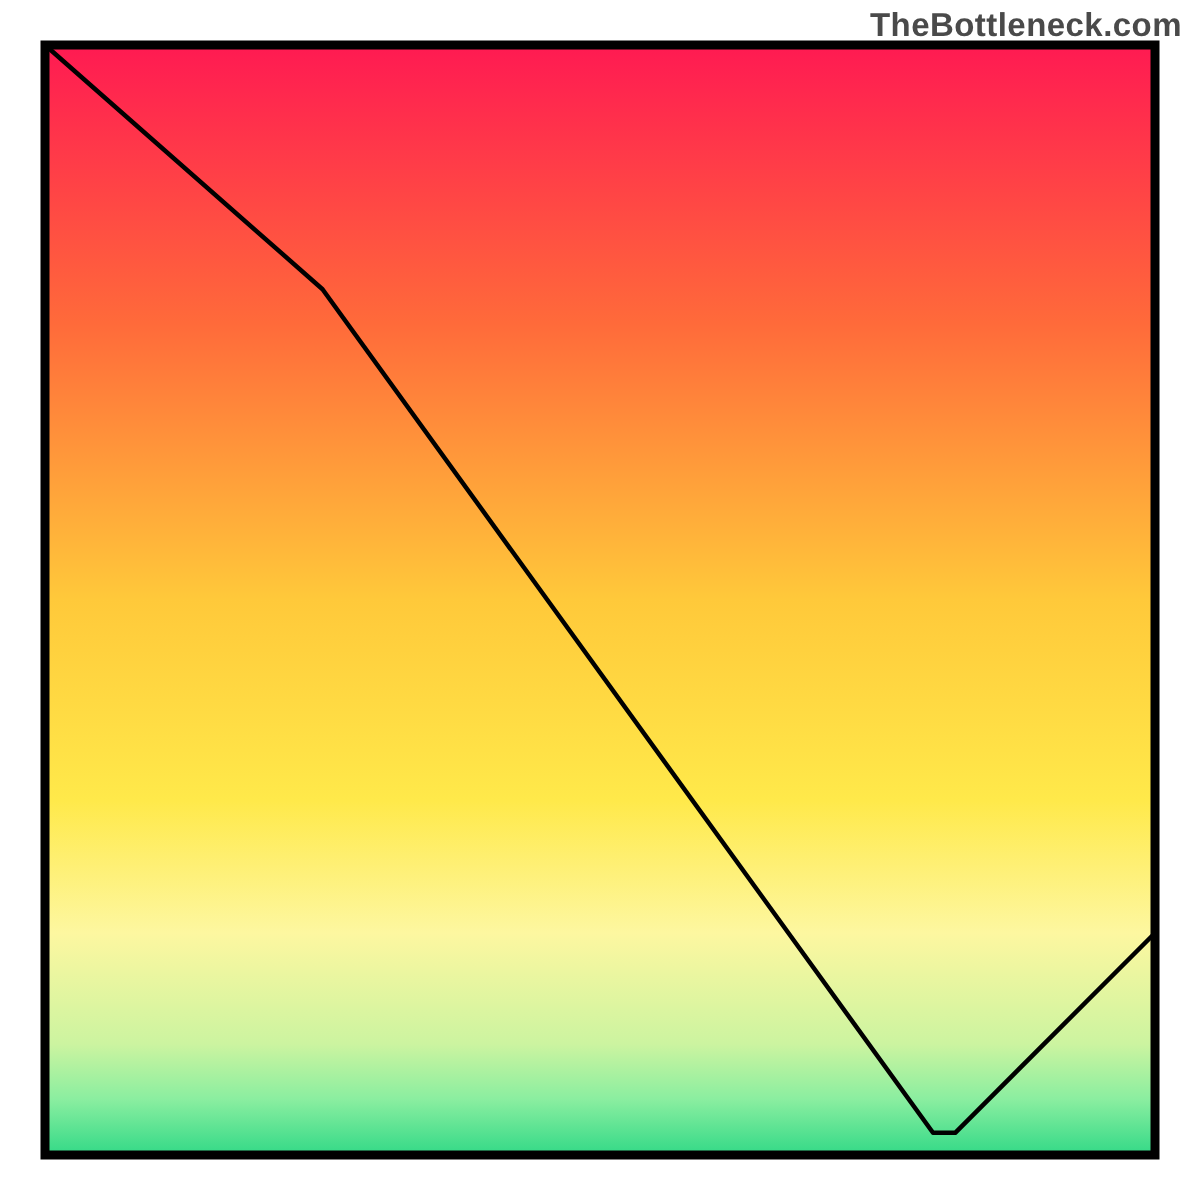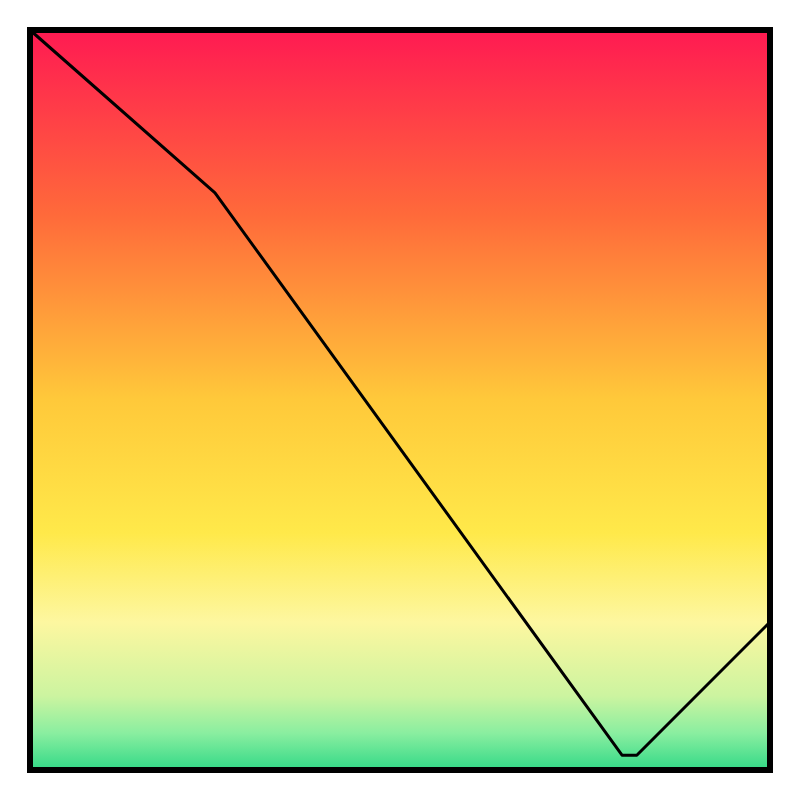--- a/index.html
+++ b/index.html
@@ -61,16 +61,17 @@
         </linearGradient>
     </defs>
 
     <rect x="30" y="30" width="740" height="740" fill="url(#bg-grad)"></rect>
 
     <rect x="30" y="30" width="740" height="740" fill="none" stroke="#000" stroke-width="6"></rect>
 
     <path id="data-line" fill="none" stroke="#000" stroke-width="3" stroke-linejoin="round" stroke-linecap="round" d="M 30.0 30.0 L 215.0 192.8 L 622.0 755.2 L 636.8 755.2 L 770.0 622.0"></path>
   </svg>
 
+  <div class="watermark">TheBottleneck.com</div>
 
   <div id="annot" class="annot" style="left: 562px; top: 741.2px;"></div>
 
 </div>
 
 </body></html>

